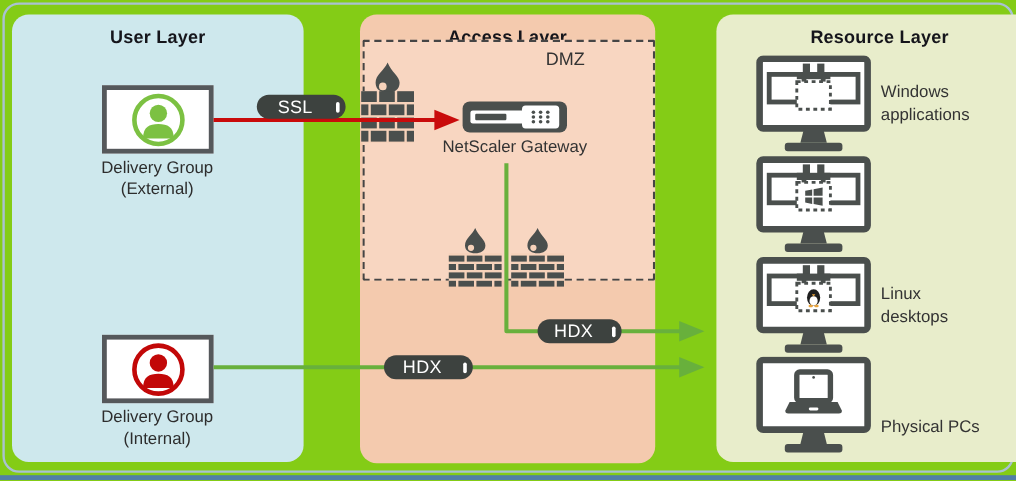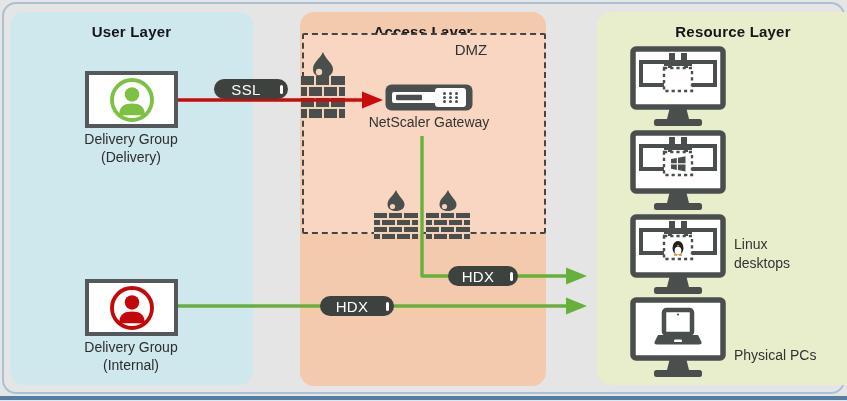--- a/index.html
+++ b/index.html
@@ -1,18 +1,18 @@
 <!DOCTYPE html>
 <html><head>
 <meta charset="utf-8">
 <style>
   html,body{margin:0;padding:0;background:#fff;}
   #canvas{
     position:relative;width:847px;height:401px;overflow:hidden;
-    font-family:"Liberation Sans",sans-serif;background:#e5e5e5;
+    font-family:"Liberation Sans",sans-serif;background:#84cc16;
   }
   .frame{position:absolute;left:2px;top:2px;width:839px;height:388px;
     border:2px solid #a9c1d2;border-radius:14px;}
   .bottom-rule{position:absolute;left:0;top:396px;width:847px;height:4px;background:#527ea6;}
   .layer{position:absolute;border-radius:14px;}
   .layer-user{left:10px;top:12px;width:243px;height:373px;background:#cee8ed;}
   .layer-access{left:300px;top:12px;width:246px;height:374px;background:#f4caae;}
   .layer-resource{left:597px;top:12px;width:272px;height:373px;background:#e8edcb;}
   .layer-title{position:absolute;top:11px;left:0;width:100%;text-align:center;
     font-size:15px;font-weight:bold;color:#15151b;letter-spacing:.2px;}
@@ -73,21 +73,21 @@
       <clipPath id="clipg">
           <circle cx="27" cy="27" r="22"></circle>
         </clipPath>
       <circle cx="27" cy="27" r="23.5" fill="#fff" stroke="#7cc142" stroke-width="4.5"></circle>
       <circle cx="27" cy="20.5" r="8.5" fill="#7cc142"></circle>
       <path d="M12 45 C12 34 18 31 27 31 C36 31 42 34 42 45 Z" fill="#7cc142" clip-path="url(#clipg)"></path>
     </svg>
   </div>
   <div class="node-label lbl-ext">
     <span>Delivery Group</span>
-    <span>(Delivery)</span>
+    <span>(External)</span>
   </div>
 
   <div class="node node-int">
     <svg width="46" height="46" viewBox="0 0 54 54">
       <clipPath id="clipr">
           <circle cx="27" cy="27" r="22"></circle>
         </clipPath>
       <circle cx="27" cy="27" r="23.5" fill="#fff" stroke="#c20808" stroke-width="4.5"></circle>
       <circle cx="27" cy="20.5" r="8.5" fill="#c20808"></circle>
       <path d="M12 45 C12 34 18 31 27 31 C36 31 42 34 42 45 Z" fill="#c20808" clip-path="url(#clipr)"></path>
@@ -252,17 +252,18 @@
     <path d="M40 61 L56 61 L59 73 L37 73 Z" fill="#4a4f4d"></path>
     <rect x="24" y="73" width="48" height="7" rx="2.5" fill="#4a4f4d"></rect>
     <g>
       <rect x="34" y="13" width="28" height="24" rx="2.5" fill="#fff" stroke="#4a4f4d" stroke-width="4.5"></rect>
       <circle cx="48" cy="17.5" r="1.1" fill="#4a4f4d"></circle>
       <path d="M28 38 L68 38 L71.5 45 Q72 47.5 69 47.5 L27 47.5 Q24 47.5 24.5 45 Z" fill="#4a4f4d"></path>
       <rect x="44" y="42.5" width="8" height="2.6" rx="1.2" fill="#fff"></rect>
     </g>
   </svg>
 
+  <div class="res-label rl1">Windows applications</div>
   <div class="res-label rl3">Linux desktops</div>
   <div class="res-label rl4">Physical PCs</div>
 
   <div class="bottom-rule"></div>
 </div>
 
 </body></html>

